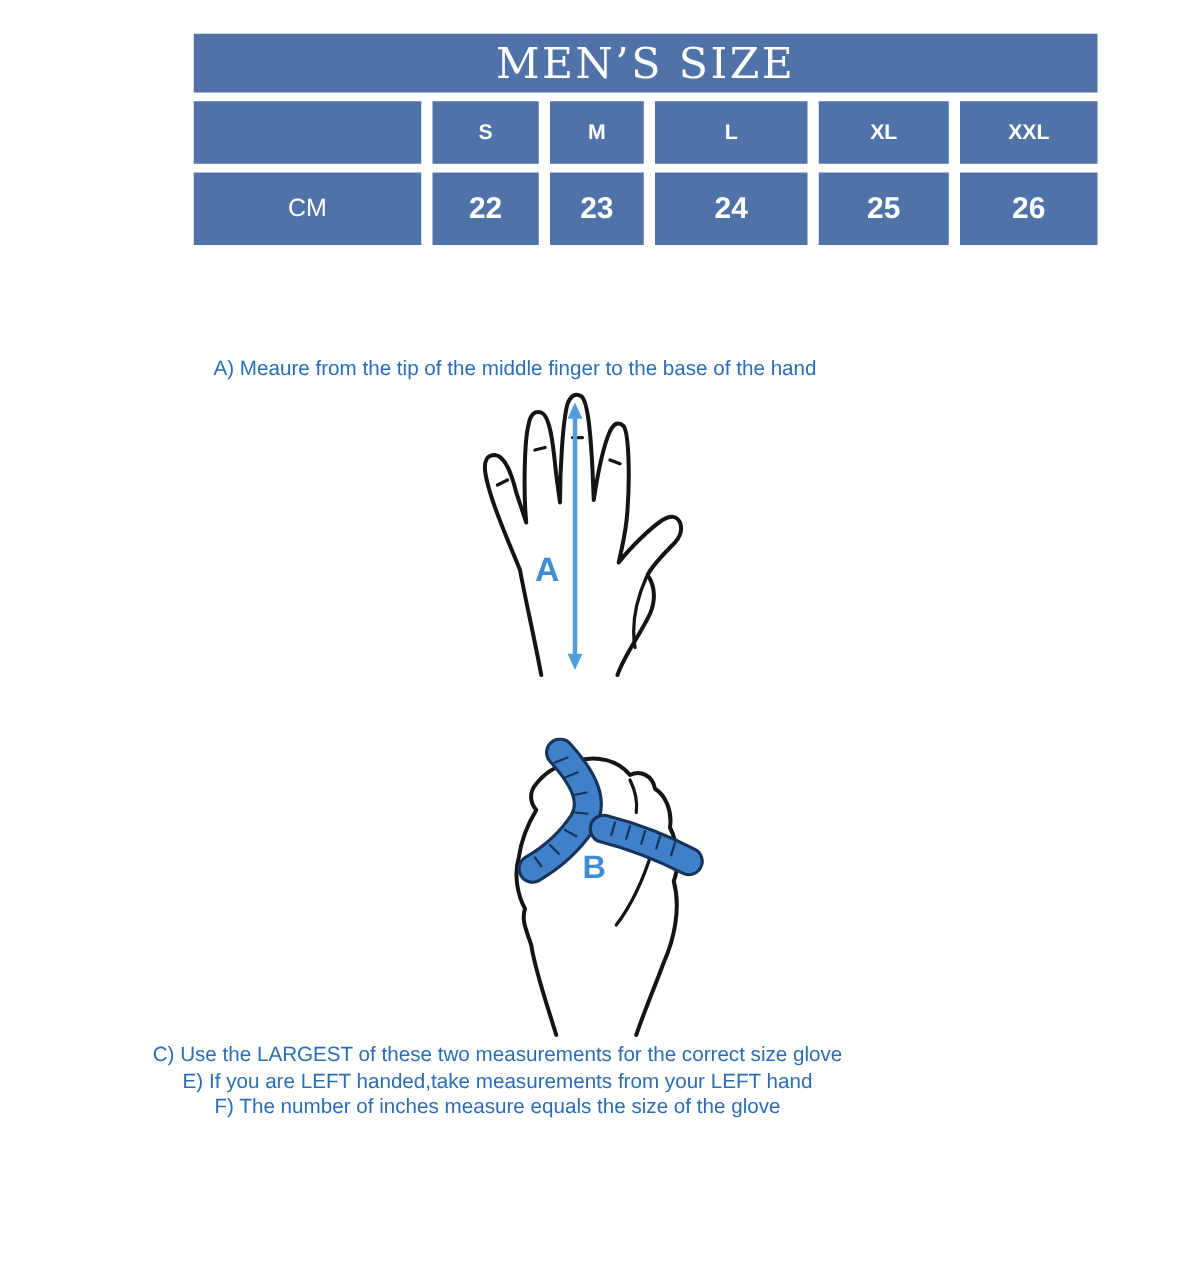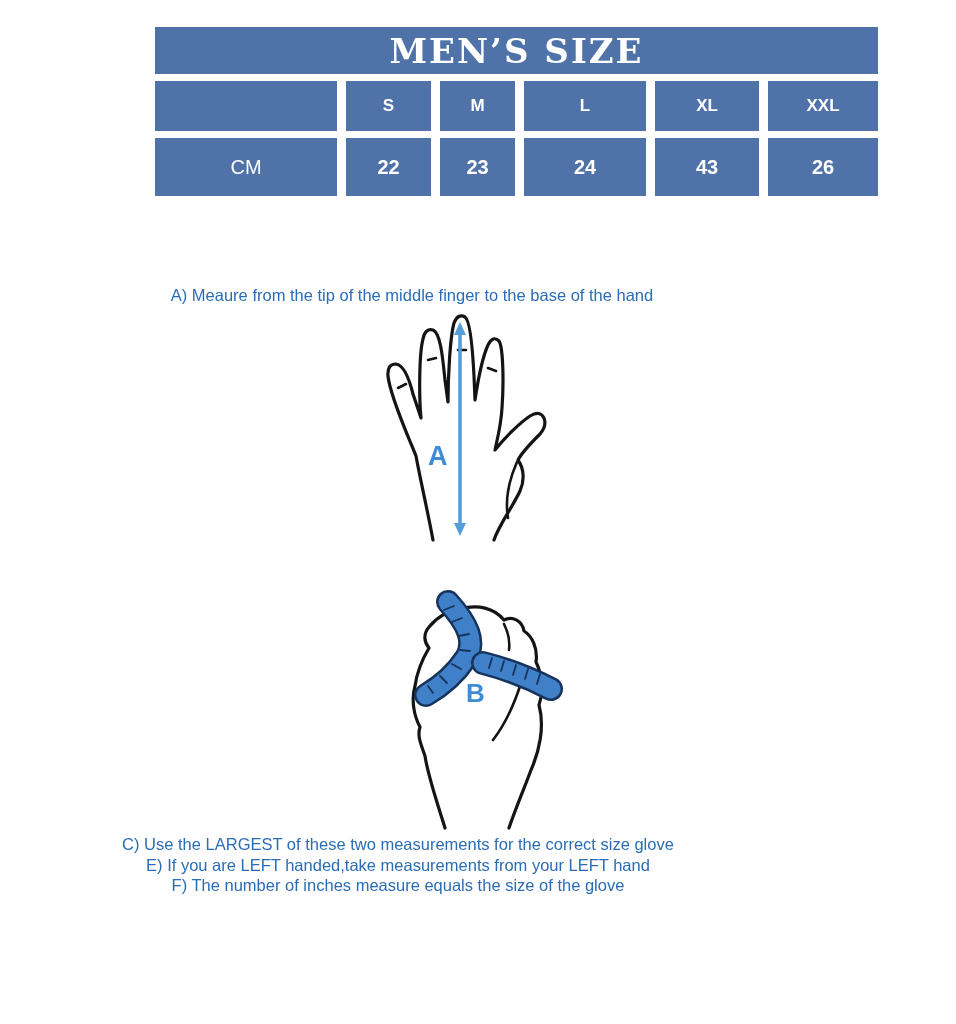--- a/index.html
+++ b/index.html
@@ -10,33 +10,33 @@
   
   table.size-table {
     position:absolute; left:146px; top:20px; width:741px;
     border-collapse:separate; border-spacing:9px 7px; table-layout:fixed;
   }
   table.size-table td {
     background:var(--cell-blue,#4f73a8); color:var(--text-white,#fff);
     vertical-align:middle; text-align:center; overflow:hidden;
   }
   td.title-cell {
-    height:45px; font-family:"DejaVu Serif", serif; font-weight:bold;
+    height:45px; font-family:"DejaVu Serif", serif; font-weight:normal;
     font-size:34px; letter-spacing:2px;
   }
   tr.size-row td { height:48px; font-weight:bold; font-size:17px; }
   tr.circ-row td { height:73px; }
   tr.cm-row  td { height:50px; }
   td.row-label {
     text-align:left; padding:0 6px 0 10px; font-size:19px; font-weight:normal;
     line-height:24px;
   }
   tr.cm-row td.row-label { text-align:center; padding:4px; font-size:20px; }
   td.num-cell { font-weight:bold; font-size:27px; }
-  tr.cm-row td.num-cell { font-size:20px; }
+  tr.cm-row td.num-cell { font-size:24px; }
   
   .instr, .instr-block p {
     position:static; margin:0; color:var(--text-blue,#2a6db6);
     font-size:16.5px; line-height:20.5px; text-align:center;
   }
   .instr { position:absolute; left:0; width:824px; }
   #instr-a { top:285px; }
   #instr-b { top:559px; }
   .instr-block { position:absolute; top:834px; left:0; width:796px; }
   
@@ -72,21 +72,21 @@
       <td>M</td>
       <td>L</td>
       <td>XL</td>
       <td>XXL</td>
     </tr>
     <tr class="cm-row">
       <td class="row-label">CM</td>
       <td class="num-cell">22</td>
       <td class="num-cell">23</td>
       <td class="num-cell">24</td>
-      <td class="num-cell">43</td>
+      <td class="num-cell">25</td>
       <td class="num-cell">26</td>
     </tr>
     </tbody>
   </table>
 
   <p class="instr" id="instr-a">A) Meaure from the tip of the middle finger to the base of the hand</p>
 
   <svg class="diagram" id="diagram-a" width="210" height="238" viewBox="0 0 210 238">
     <path d="M61,230 C55,198 48,168 44,146 C36,126 18,86 16,66 Q15,54 24,54
          C33,55 38,72 41,84 L49,108 C47,88 47,44 51,29 Q53,18 61,20

